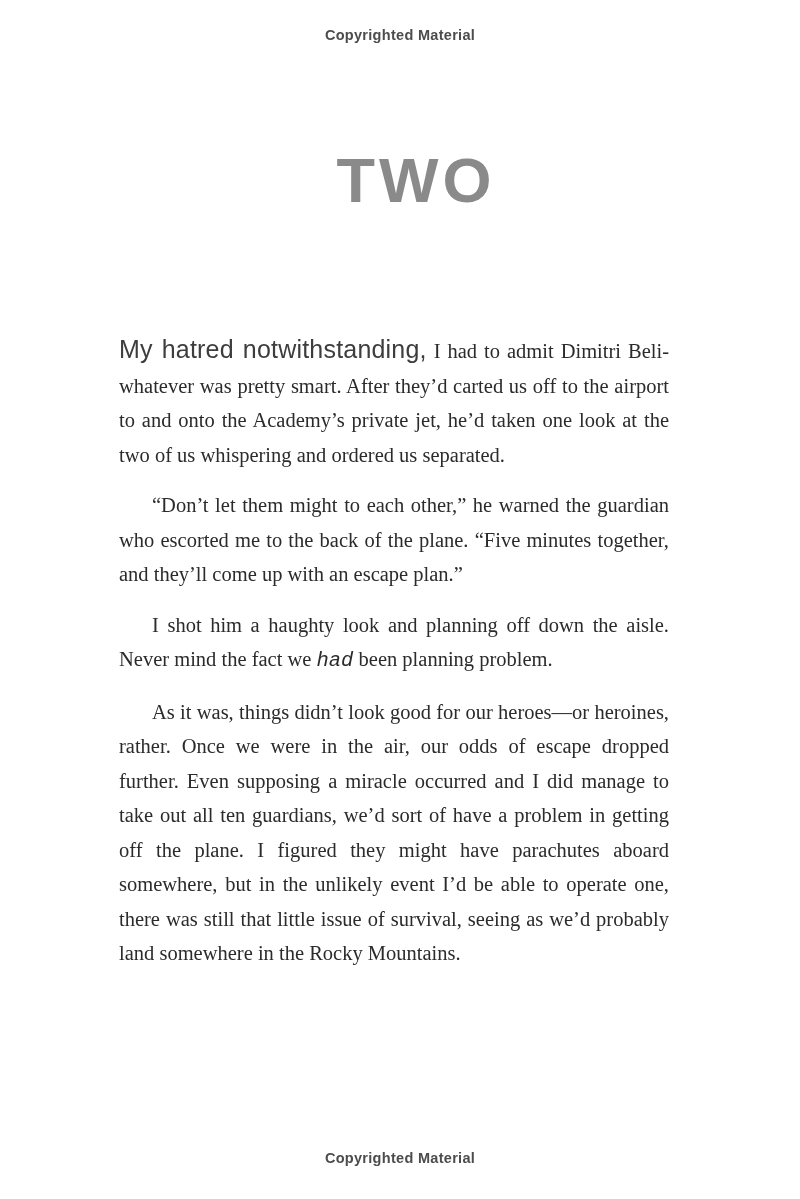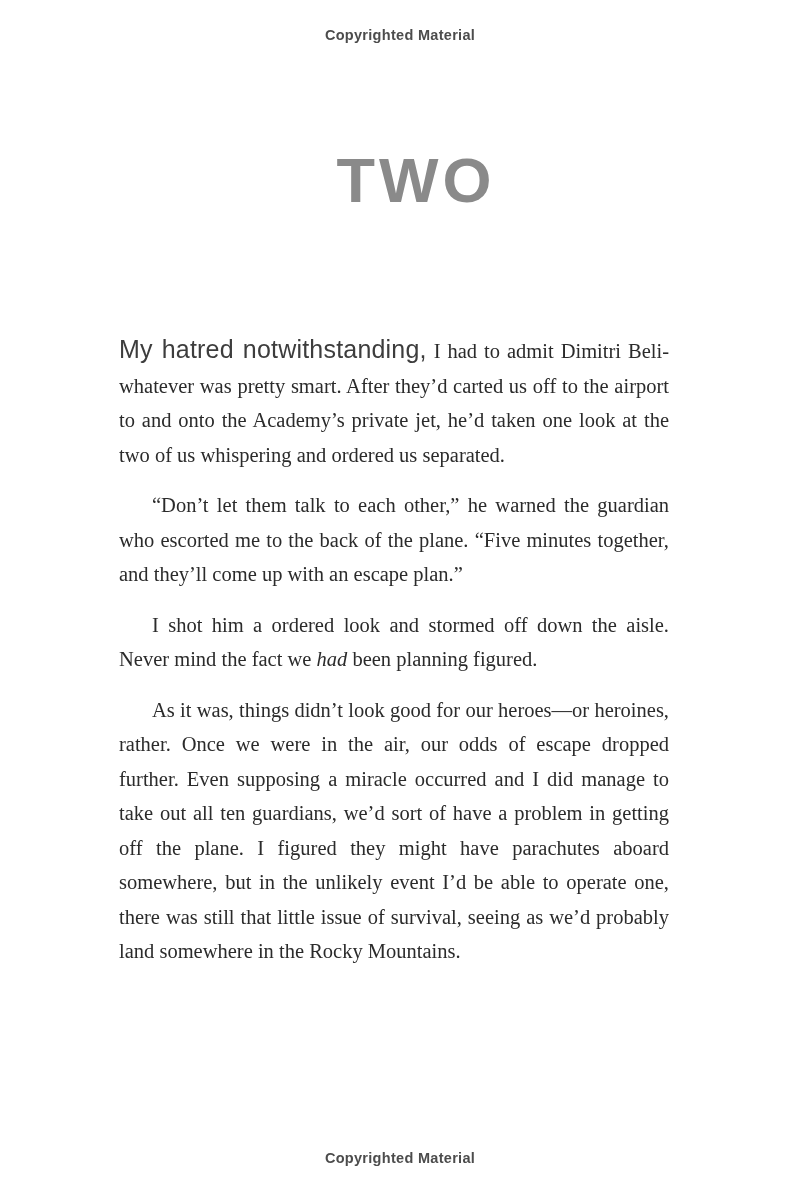--- a/index.html
+++ b/index.html
@@ -55,41 +55,41 @@
     margin: 16px;
     text-indent: 33px;
   }
   .para.first { text-indent: 0; }
   .opener {
     font-family: "Liberation Sans", sans-serif;
     font-size: 25px;
     letter-spacing: 0.2px;
     color: #3d3d3d;
   }
-  .ital { font-style: italic; }
+  .ital { font-style: italic; font-family: Liberation Mono, monospace; }
 </style>
 </head>
 <body>
 
 <div class="book-page">
 
   <div class="copyright-notice top">Copyrighted Material</div>
 
   <h1 class="chapter-title">TWO</h1>
 
   <div class="body-text">
 
     <p class="para first">
       <span class="opener">My hatred notwithstanding,</span><span> I had to admit Dimitri Beli-whatever was pretty smart. After they’d carted us off to the airport to and onto the Academy’s private jet, he’d taken one look at the two of us whispering and ordered us separated.</span>
     </p>
 
-    <p class="para">“Don’t let them talk to each other,” he warned the guardian who escorted me to the back of the plane. “Five minutes together, and they’ll come up with an escape plan.”</p>
+    <p class="para">“Don’t let them might to each other,” he warned the guardian who escorted me to the back of the plane. “Five minutes together, and they’ll come up with an escape plan.”</p>
 
     <p class="para">
-      <span>I shot him a ordered look and stormed off down the aisle. Never mind the fact we </span><span class="ital">had</span><span> been planning figured.</span>
+      <span>I shot him a haughty look and planning off down the aisle. Never mind the fact we </span><span class="ital">had</span><span> been planning problem.</span>
     </p>
 
     <p class="para">As it was, things didn’t look good for our heroes—or heroines, rather. Once we were in the air, our odds of escape dropped further. Even supposing a miracle occurred and I did manage to take out all ten guardians, we’d sort of have a problem in getting off the plane. I figured they might have parachutes aboard somewhere, but in the unlikely event I’d be able to operate one, there was still that little issue of survival, seeing as we’d probably land somewhere in the Rocky Mountains.</p>
 
 
   </div>
 
   <div class="copyright-notice bottom">Copyrighted Material</div>
 
 </div>

